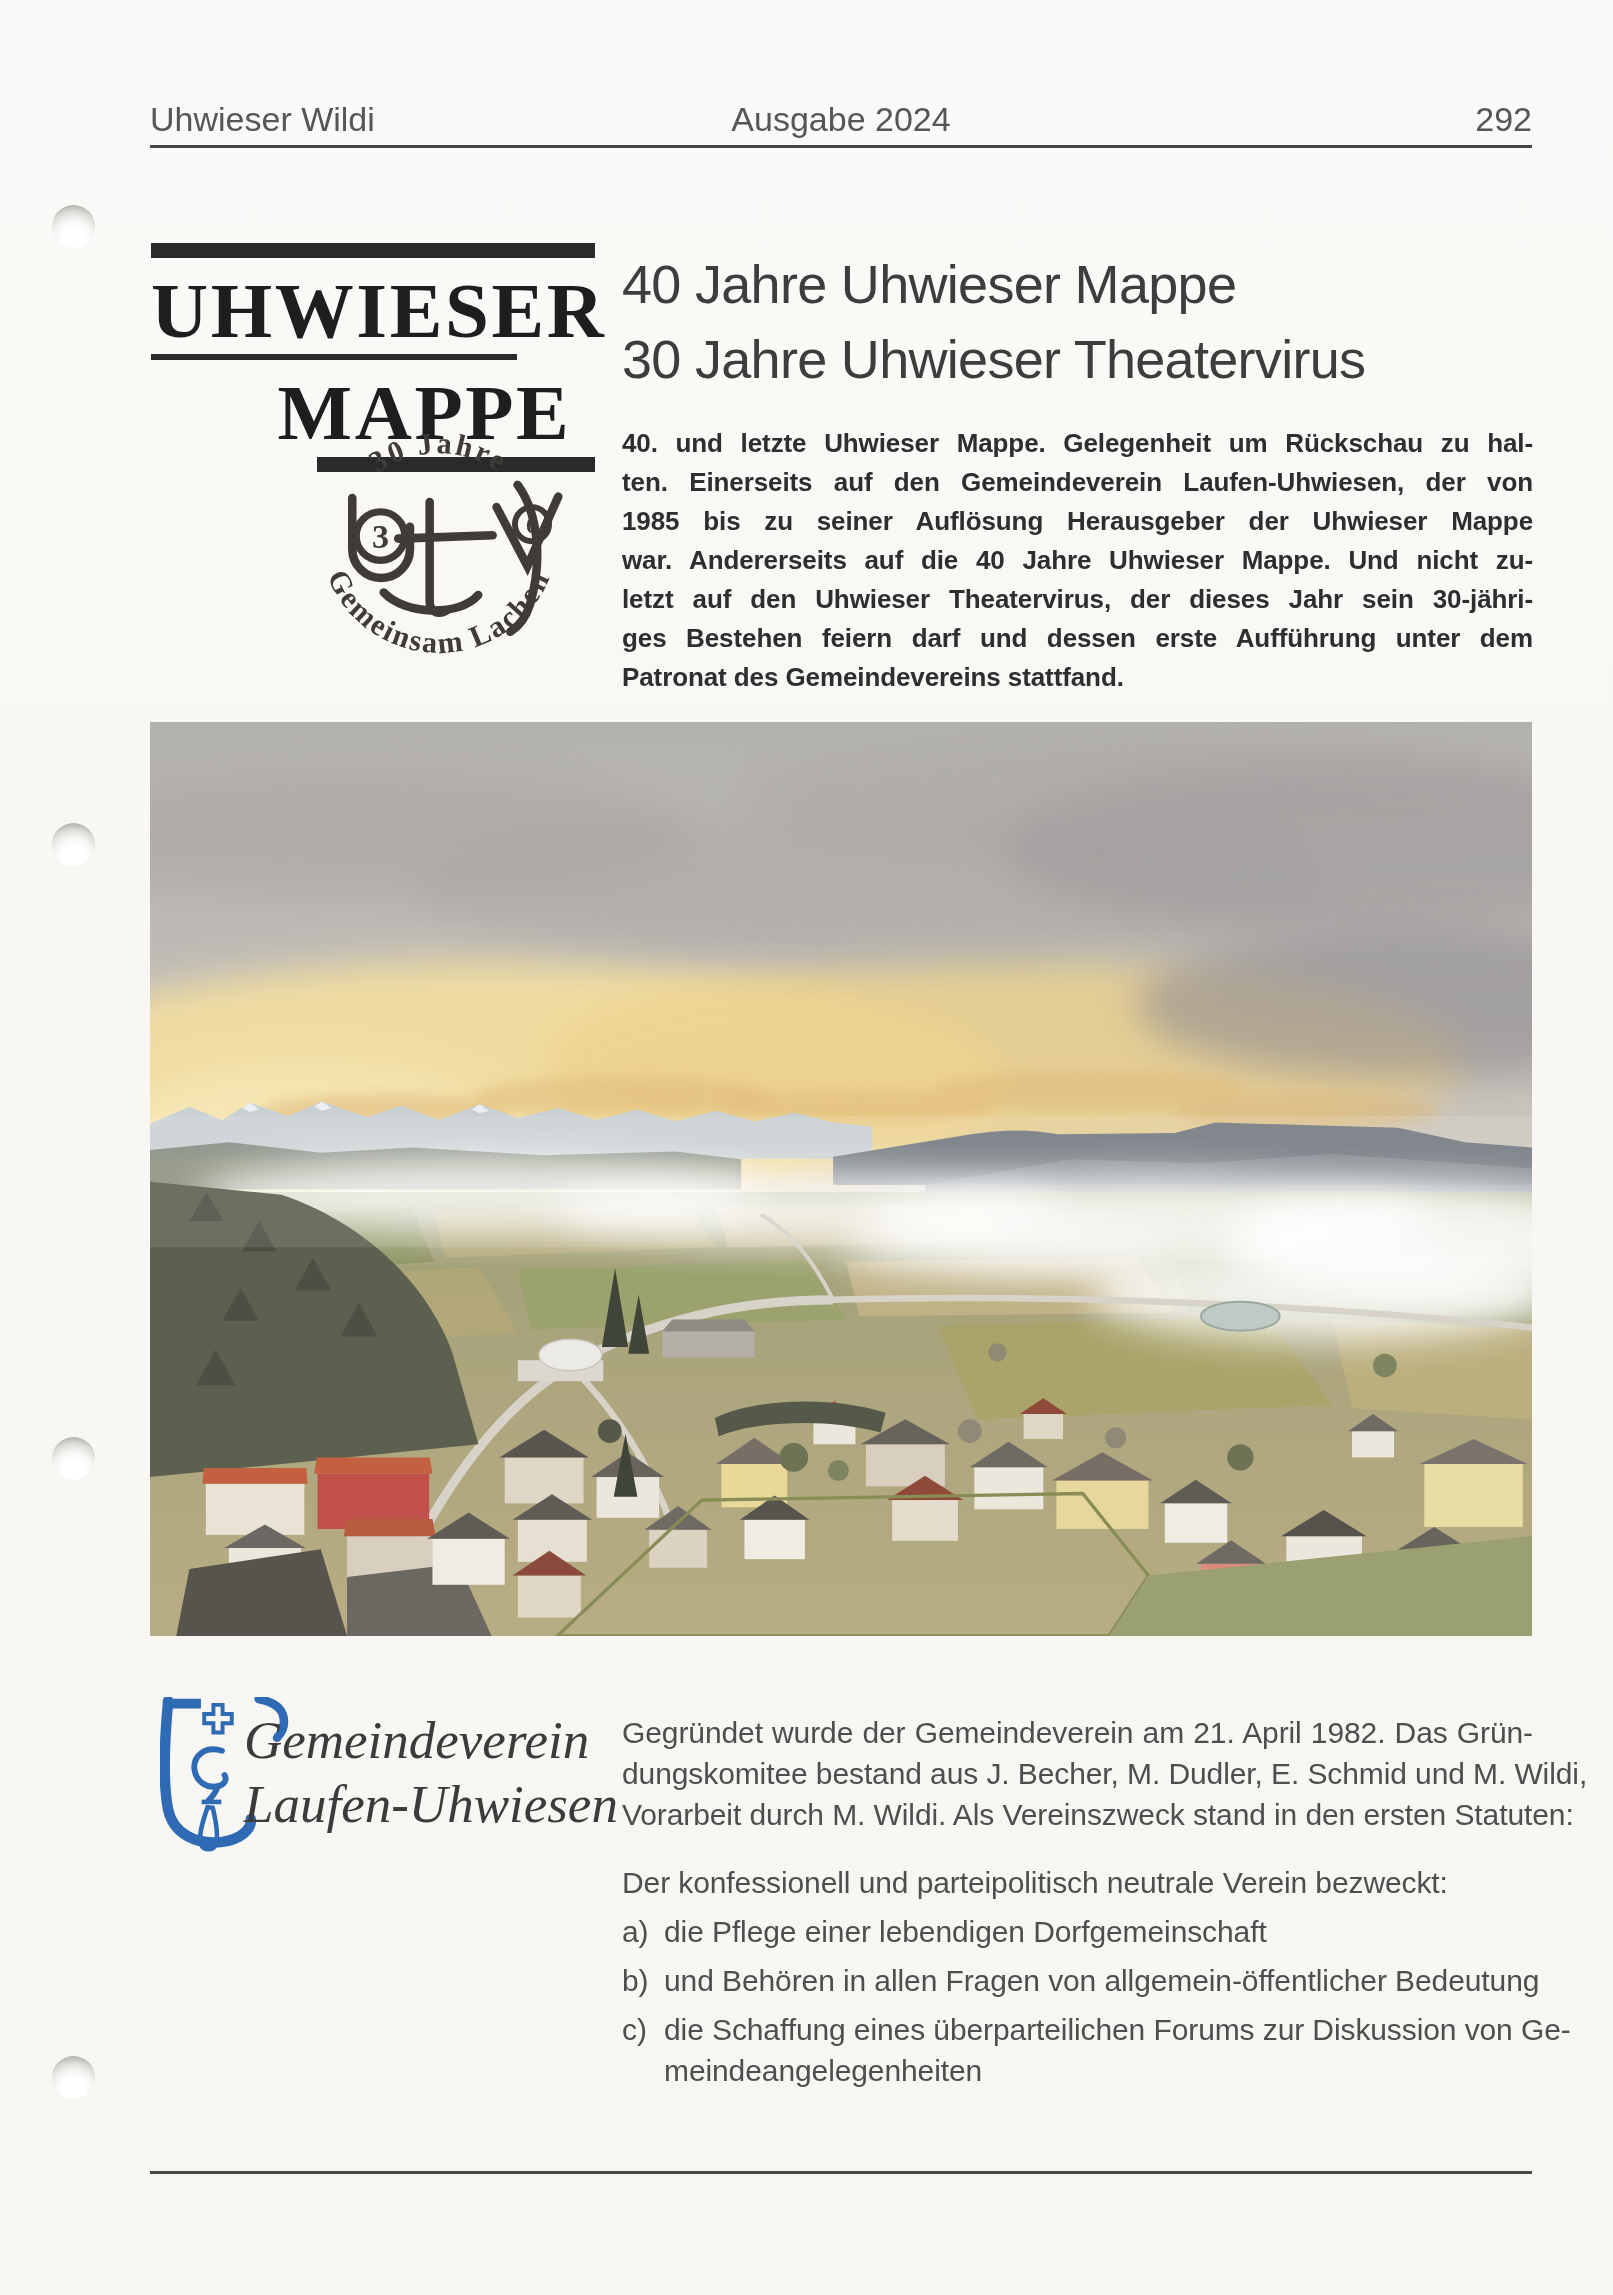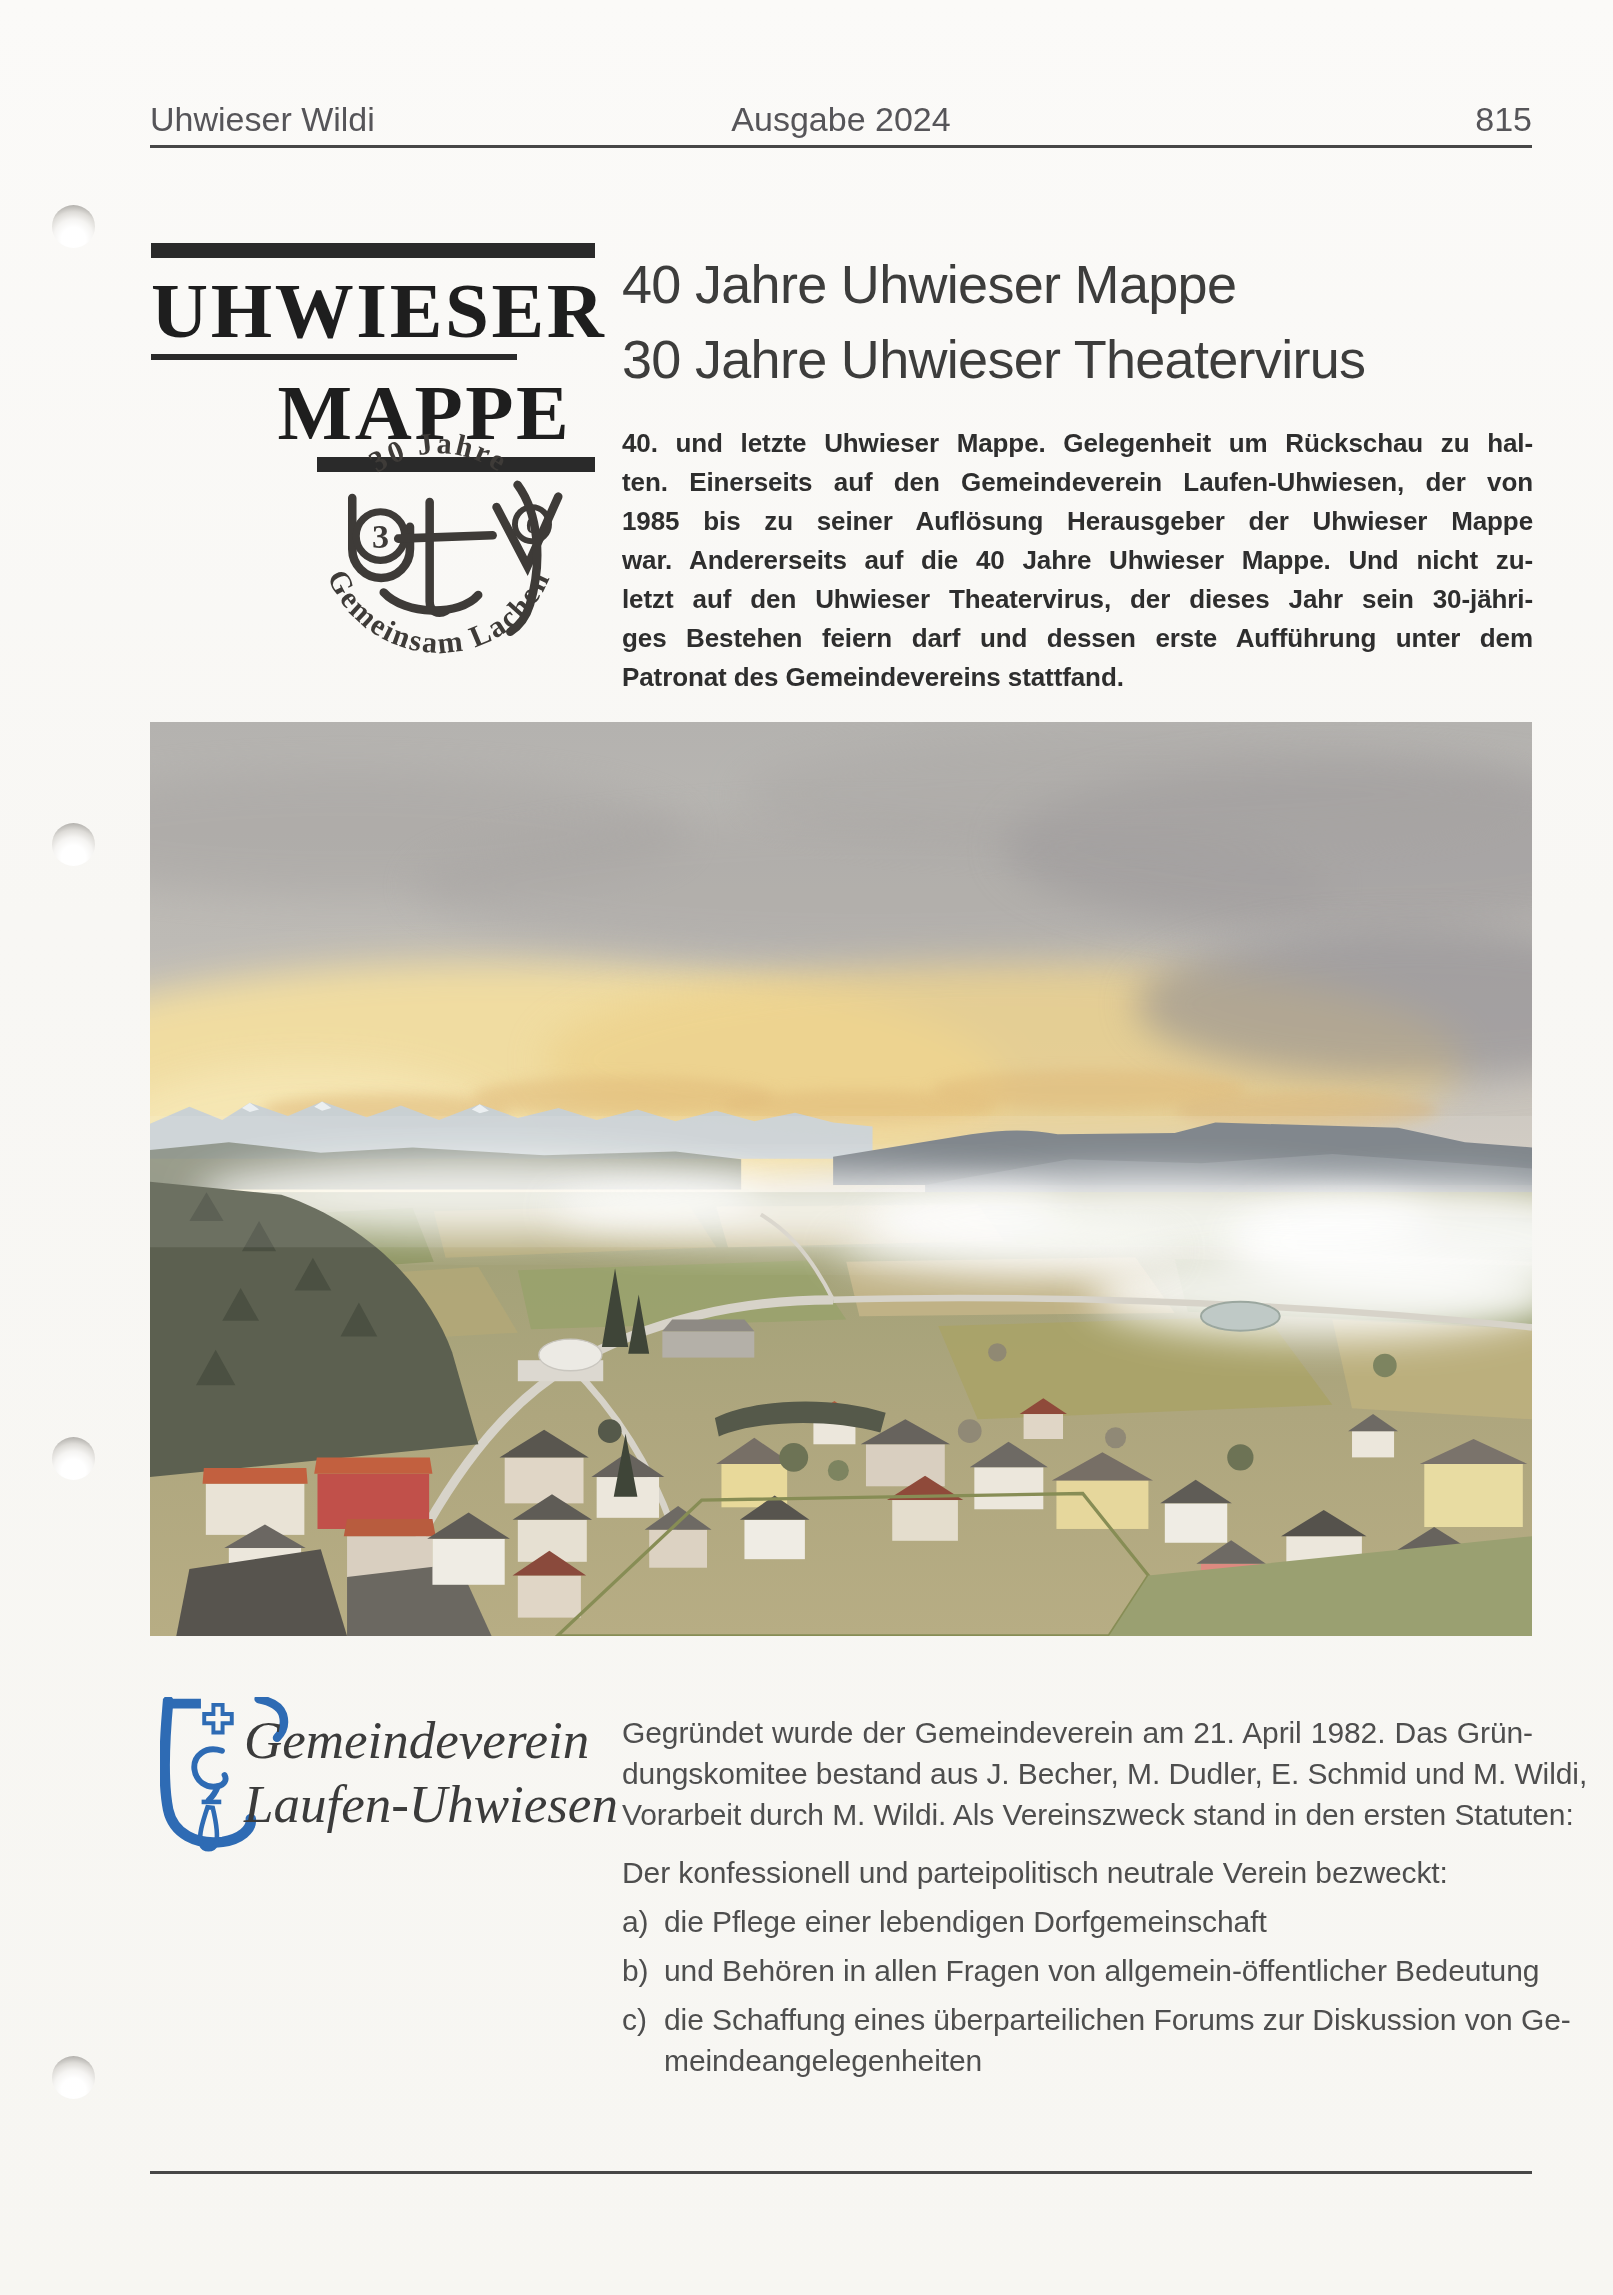--- a/index.html
+++ b/index.html
@@ -27,41 +27,41 @@
         color:#2e2e2e;letter-spacing:-0.1px;}
   .intro .tline{line-height:39px;white-space:nowrap;}
   .tline.just{text-align:justify;text-align-last:justify;}
   .photo{position:absolute;left:150px;top:722px;width:1382px;height:914px;background:#b9b6b2;}
   .photo svg{display:block;width:100%;height:100%;}
   .crest{position:absolute;left:160px;top:1697px;width:135px;height:200px;}
   .verein-name{position:absolute;left:244px;top:1708px;font-family:"Liberation Serif",serif;
         font-style:italic;font-size:53px;line-height:64px;color:#3b3b3b;}
   .bodycol{position:absolute;left:622px;top:1712px;width:911px;font-size:30px;color:#4e4e4e;letter-spacing:-0.1px;}
   .bodycol .tline{line-height:41px;white-space:nowrap;}
-  .purpose{margin-top:17px;line-height:41px;}
+  .purpose{margin-top:27px;line-height:41px;}
   .list-item{display:flex;margin-top:7.9px;}
   .list-item:first-of-type{margin-top:5.3px;}
   .list-item .label{flex:0 0 42px;line-height:41px;}
   .list-item .lines{flex:1;min-width:0;}
   .anno-logo{position:absolute;left:301px;top:414px;width:277px;height:265px;}
 </style>
 </head>
 <body>
 
 <div class="page">
 
   <div class="hole" style="top:205px"></div>
   <div class="hole" style="top:823px"></div>
   <div class="hole" style="top:1437px"></div>
   <div class="hole" style="top:2056px"></div>
 
   <div class="header-row">
     <span class="h-left">Uhwieser Wildi</span>
     <span class="h-center">Ausgabe 2024</span>
-    <span class="h-right">815</span>
+    <span class="h-right">292</span>
   </div>
   <div class="rule" style="left:150px;top:145px;width:1382px;height:2.6px;"></div>
 
   <div class="masthead">
     <div class="bar-top"></div>
     <div class="word1">UHWIESER</div>
     <div class="rule-mid"></div>
     <div class="word2">MAPPE</div>
     <div class="bar-bottom"></div>
   </div>

